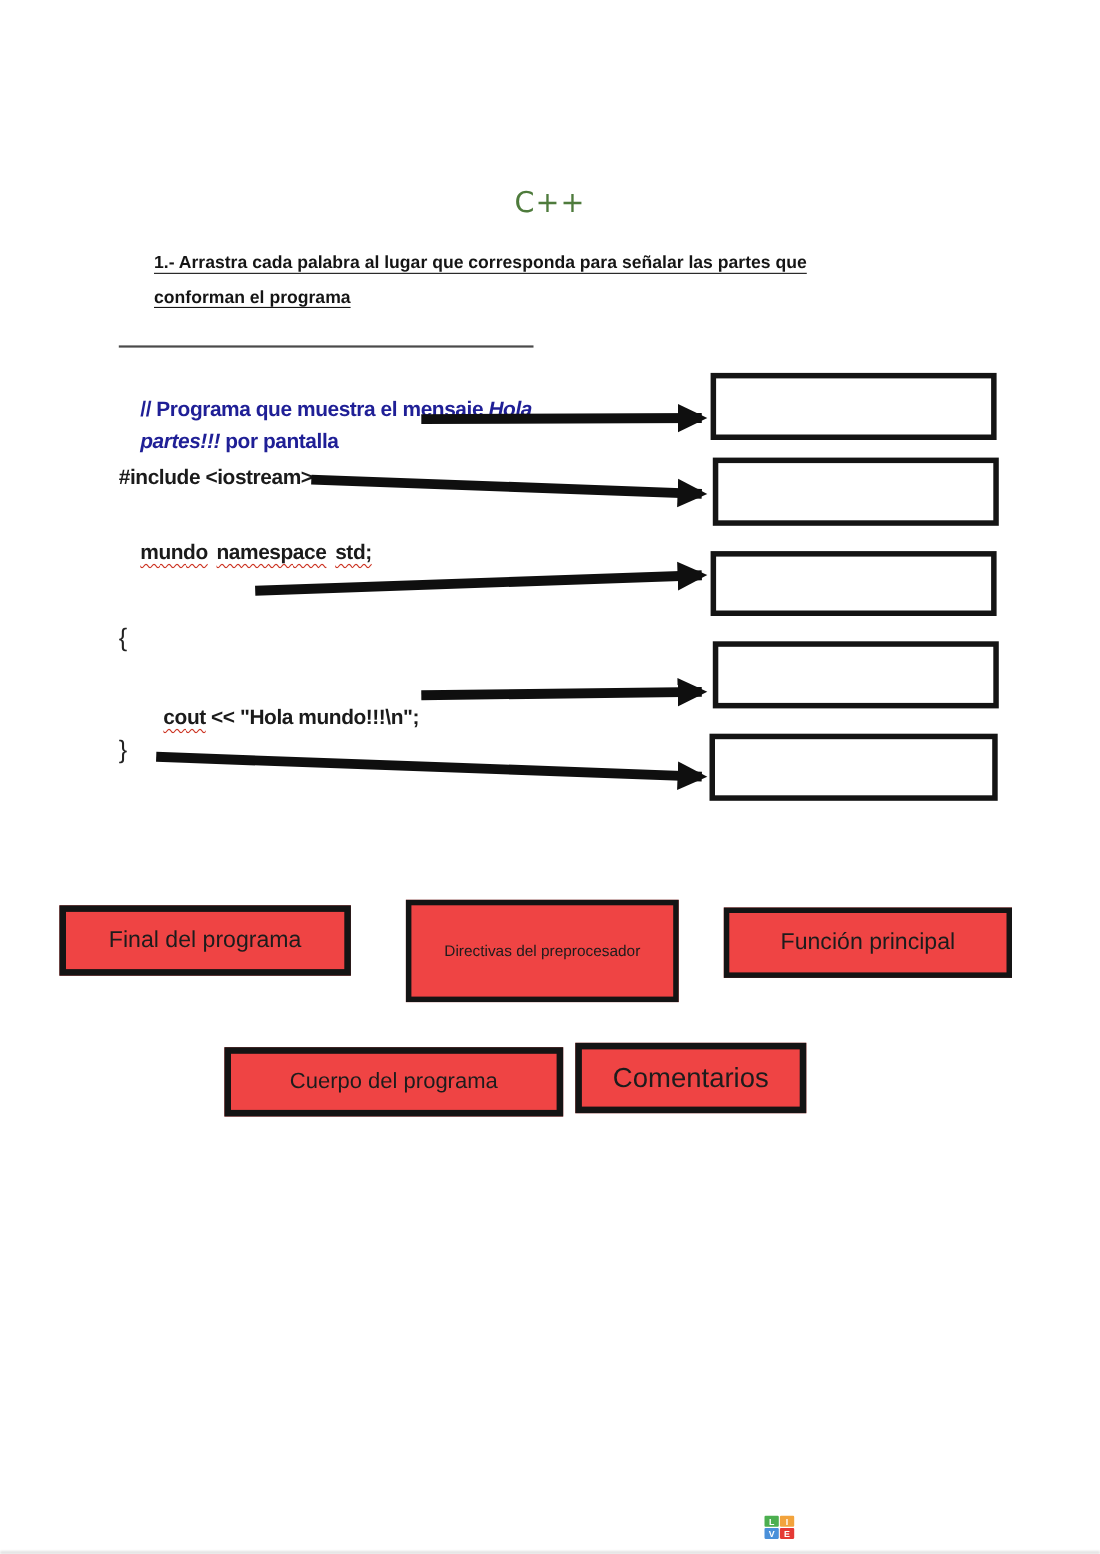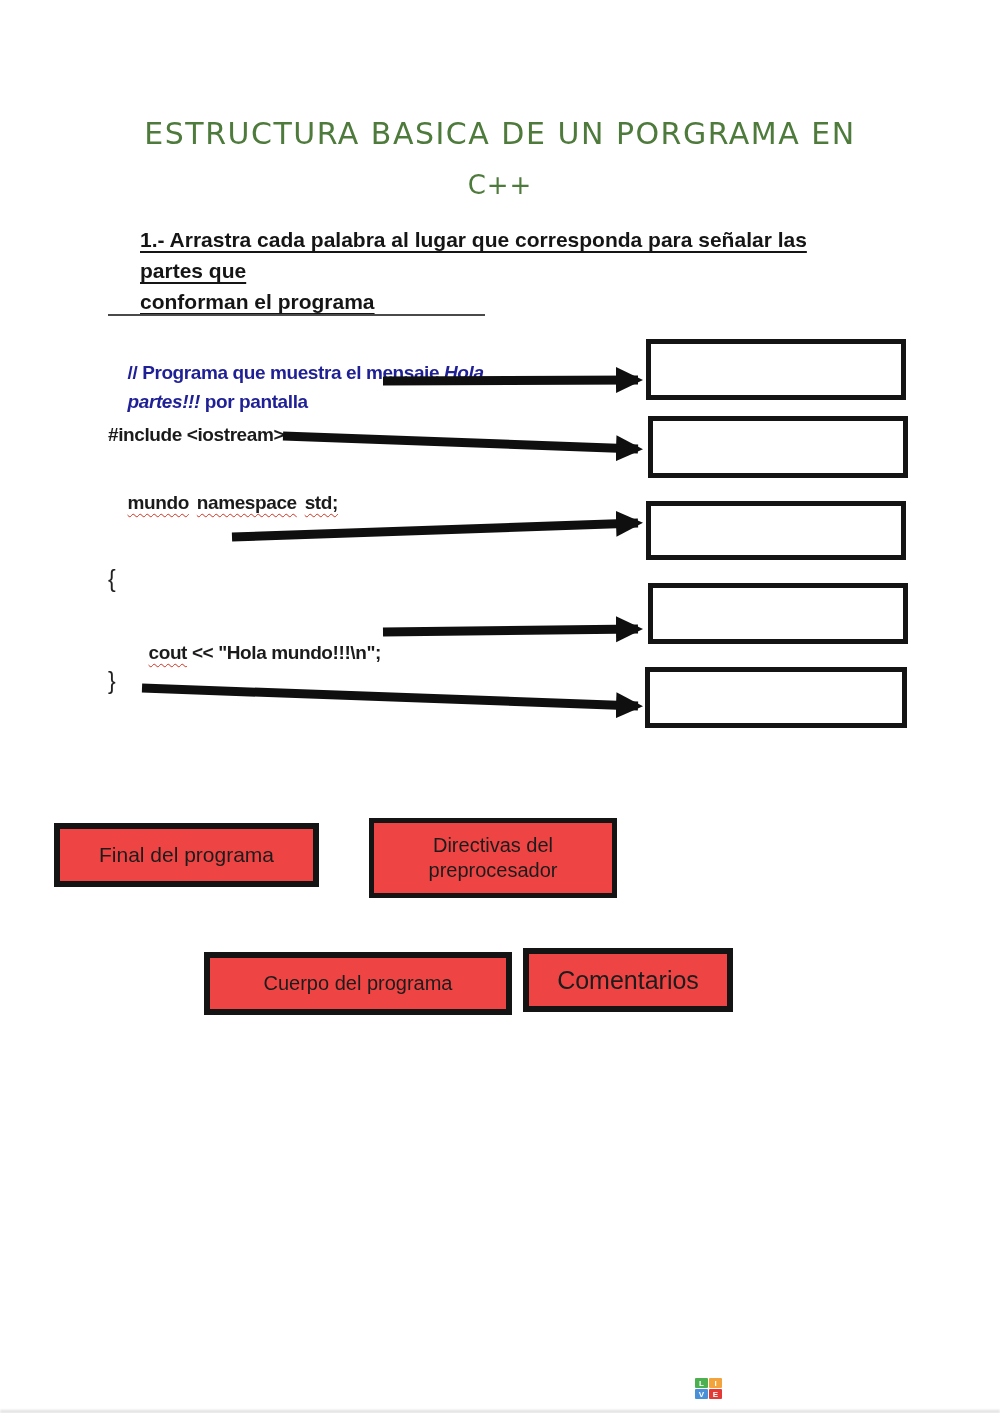--- a/index.html
+++ b/index.html
@@ -21,21 +21,21 @@
   .subtitle{
     position:absolute;left:0;top:170px;width:1000px;
     text-align:center;
     font-family:"DejaVu Sans", sans-serif;
     font-size:26px;letter-spacing:1px;
     color:#4e7b3c;font-weight:500;
   }
   
   .instruction{
     position:absolute;left:140px;top:224px;width:670px;
-    font-size:21px;font-weight:bold;color:#151515;
+    font-size:16px;font-weight:bold;color:#151515;
     line-height:31px;
     text-decoration:underline;
     text-underline-offset:4px;
   }
   
   .divider{
     position:absolute;left:108px;top:314px;width:377px;height:2px;
     background:#4a4a4a;
   }
   
@@ -94,21 +94,20 @@
   .page-bottom-edge{
     position:absolute;left:0;bottom:0;width:100%;height:3px;
     background:#c9c9c9;opacity:.55;filter:blur(1px);
   }
 </style>
 </head>
 <body>
 
 <div class="page">
 
-  <div class="title">ESTRUCTURA BASICA DE UN PORGRAMA EN</div>
   <div class="subtitle">C++</div>
 
   <div class="instruction">
     <span>1.- Arrastra cada palabra al lugar que corresponda para señalar las partes que</span><br>
     <span>conforman el programa</span>
   </div>
 
   <div class="divider"></div>
 
   <div class="code-line comment" style="top:340px">
@@ -140,21 +139,22 @@
     <line x1="142" y1="688" x2="638" y2="706" stroke="#0f0f0f" stroke-width="9" marker-end="url(#ah)"></line>
   </svg>
 
   <div class="answer-box" style="left:646px;top:339px"></div>
   <div class="answer-box" style="left:648px;top:416px;height:62px"></div>
   <div class="answer-box" style="left:646px;top:501px;height:59px"></div>
   <div class="answer-box" style="left:648px;top:583px"></div>
   <div class="answer-box" style="left:645px;top:667px;width:262px"></div>
 
   <div class="word-card" style="left:54px;top:823px;width:265px;height:64px;font-size:21px">Final del programa</div>
-  <div class="word-card" style="left:369px;top:818px;width:248px;height:80px;font-size:20px;border-width:5px;line-height:25px;padding:0 14px">Directivas del preprocesador</div>
+  <div class="word-card" style="left:369px;top:818px;width:248px;height:93px;font-size:14px;border-width:5px;line-height:25px;padding:0 14px">Directivas del preprocesador</div>
+  <div class="word-card" style="left:658px;top:825px;width:262px;height:64px;font-size:21px;border-width:5px">Función principal</div>
   <div class="word-card" style="left:204px;top:952px;width:308px;height:63px;font-size:20px">Cuerpo del programa</div>
   <div class="word-card" style="left:523px;top:948px;width:210px;height:64px;font-size:25px">Comentarios</div>
 
   <div class="logo">
     <div class="logo-grid">
       <div class="logo-sq" style="background-color: rgb(76, 175, 80);">L</div>
       <div class="logo-sq" style="background-color: rgb(242, 163, 60);">I</div>
       <div class="logo-sq" style="background-color: rgb(74, 144, 217);">V</div>
       <div class="logo-sq" style="background-color: rgb(229, 57, 53);">E</div>
     </div>

